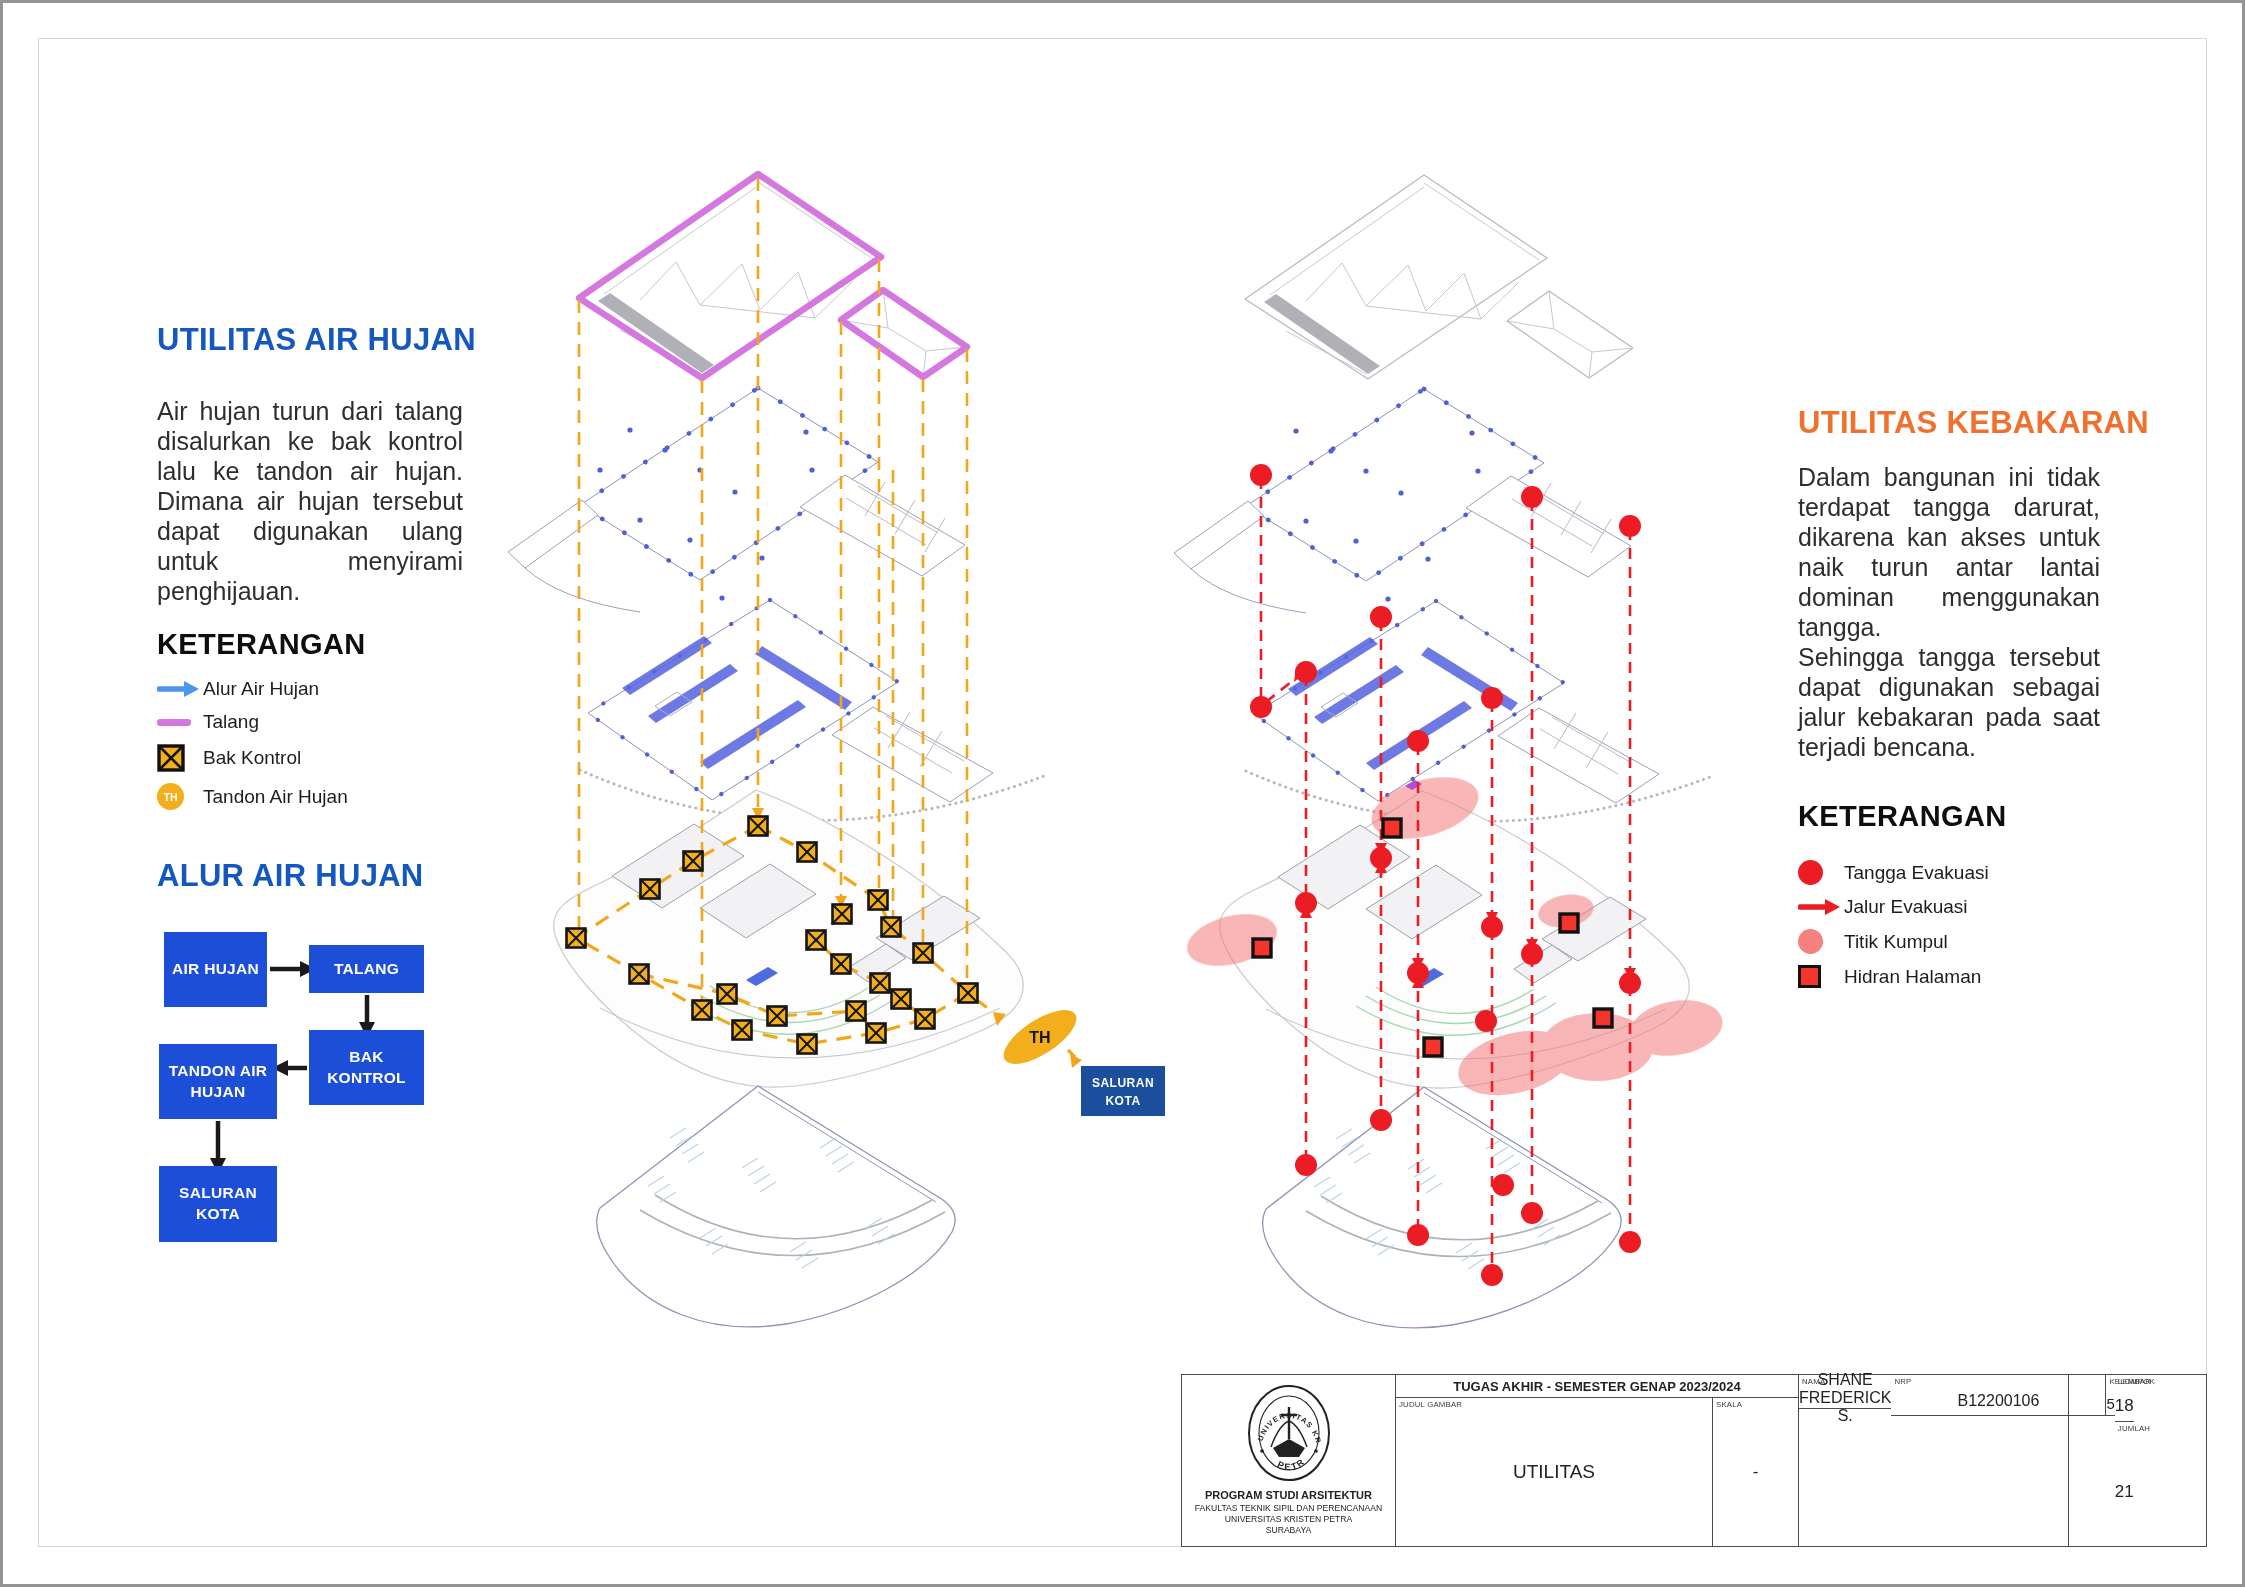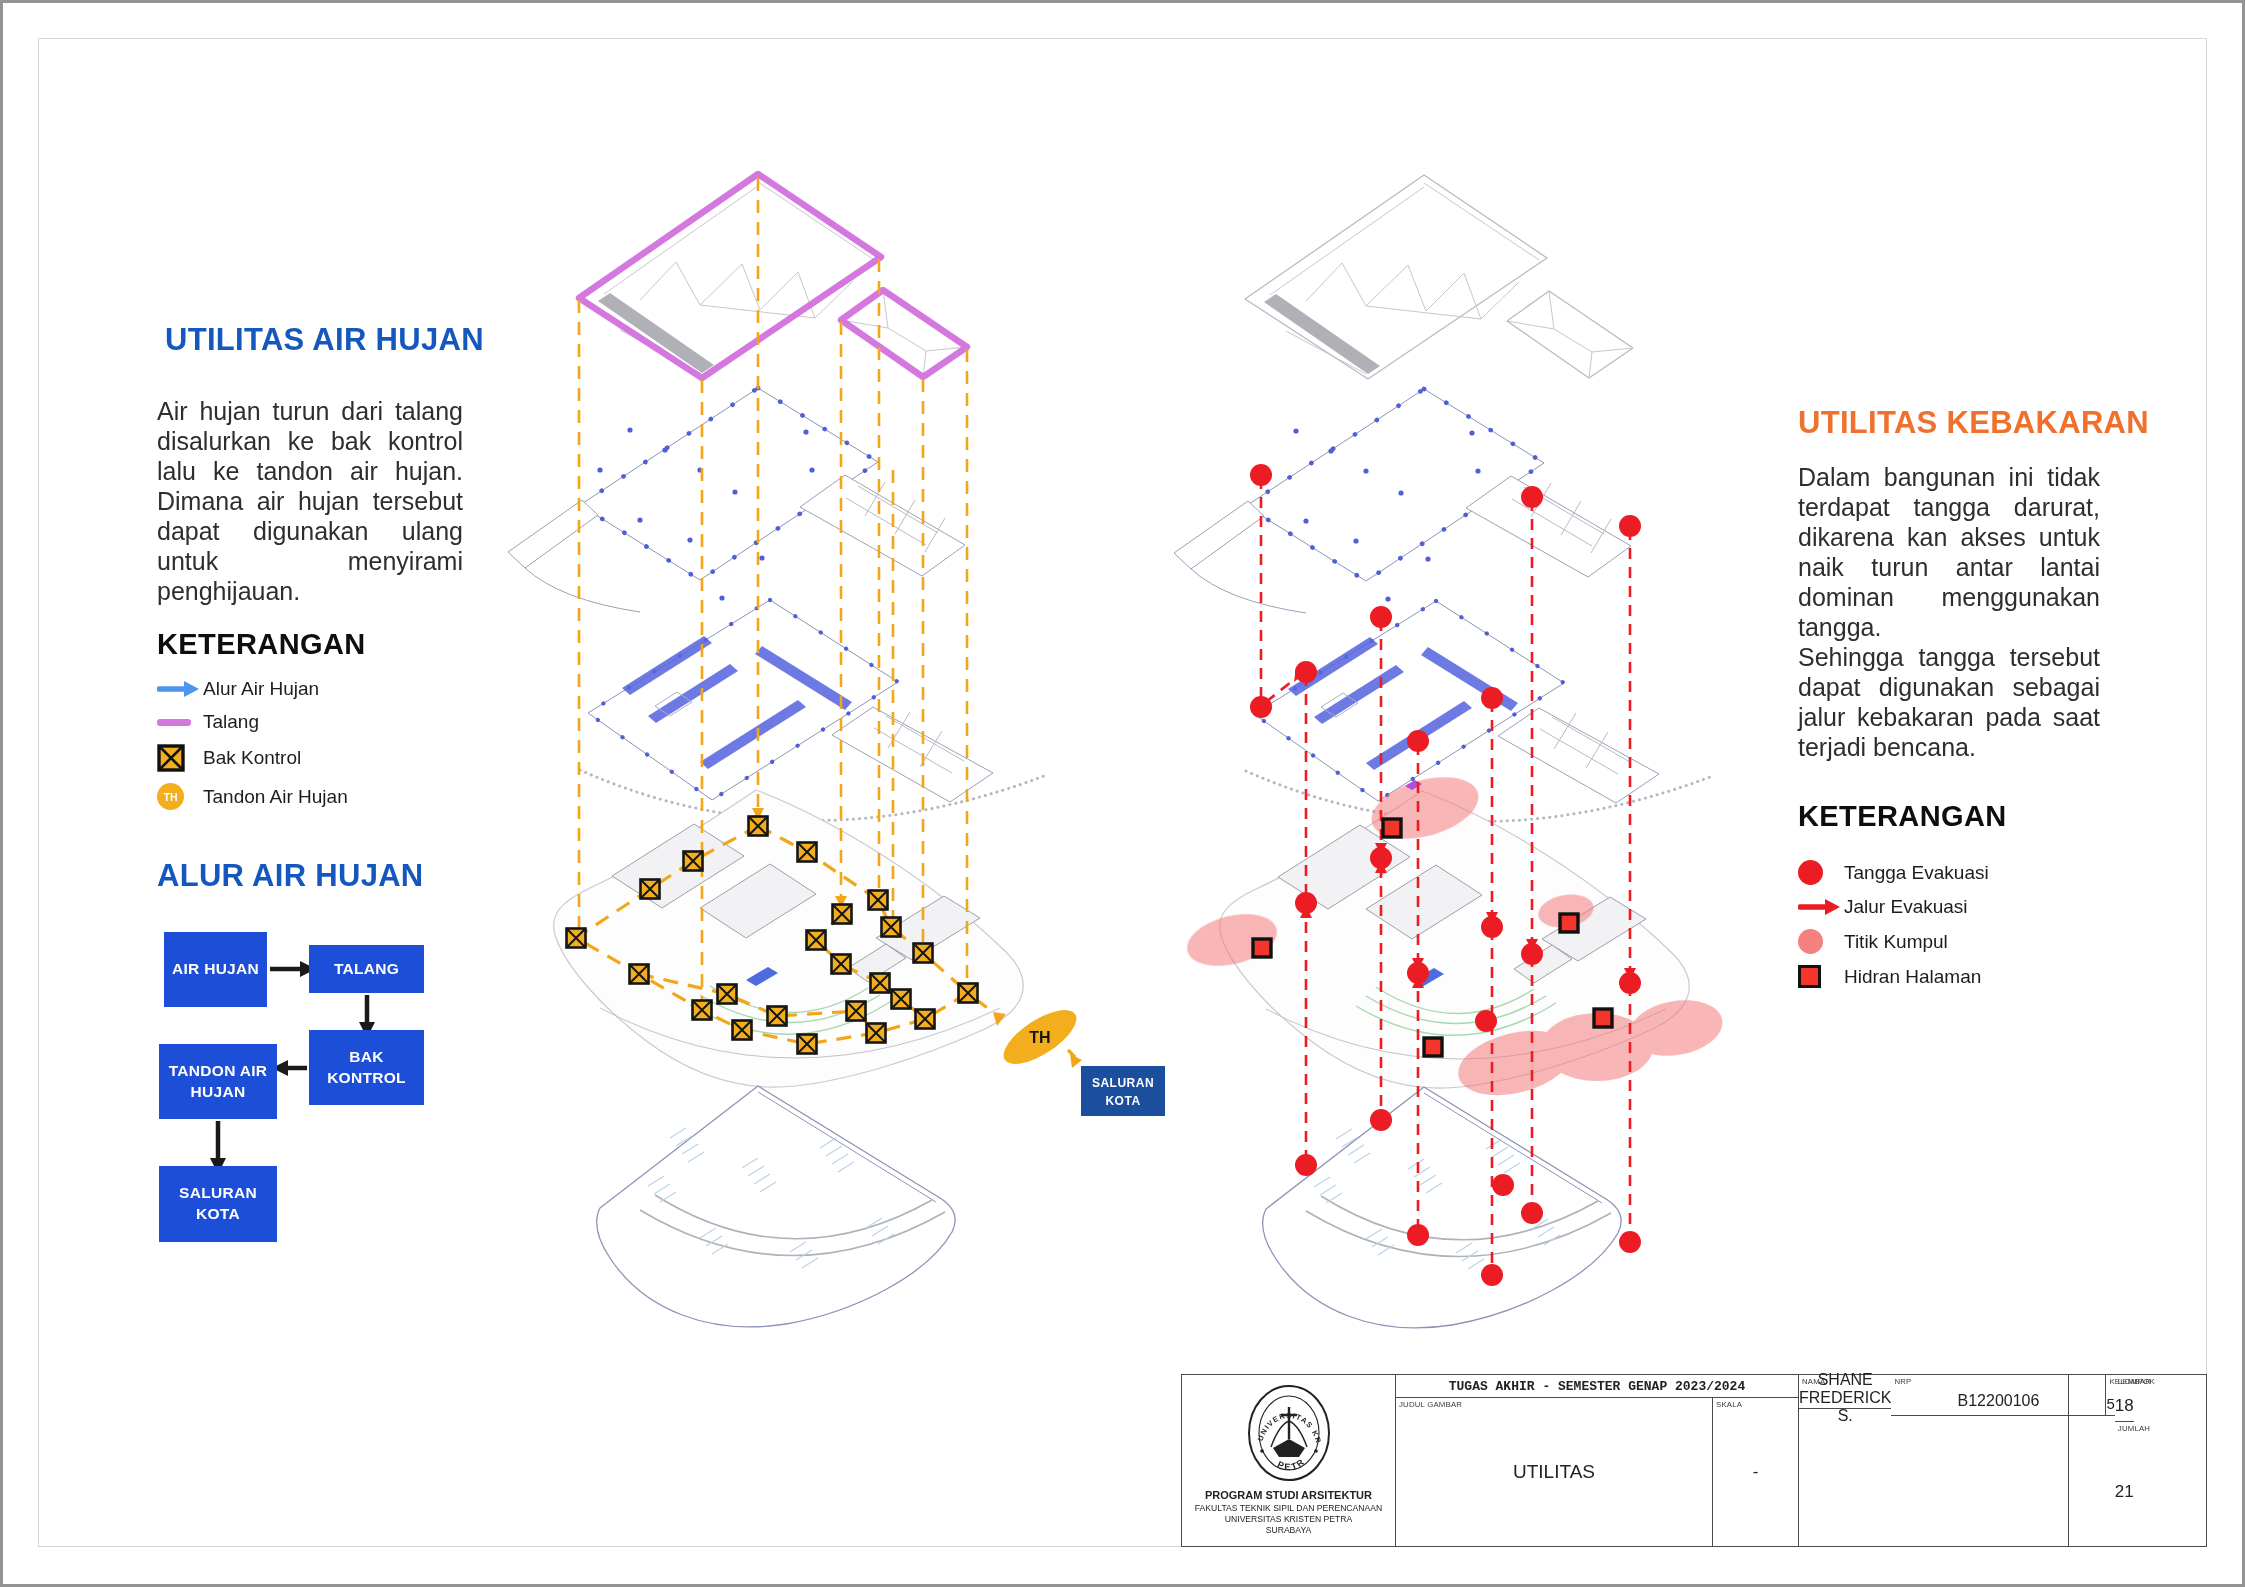--- a/index.html
+++ b/index.html
@@ -267,21 +267,21 @@
         <polygon points="300,961 316,969 300,977" stroke="none"></polygon>
       <path d="M 367,995 V 1022"></path>
         <polygon points="359,1022 367,1038 375,1022" stroke="none"></polygon>
       <path d="M 307,1068 H 288"></path>
         <polygon points="288,1060 272,1068 288,1076" stroke="none"></polygon>
       <path d="M 218,1121 V 1158"></path>
         <polygon points="210,1158 218,1174 226,1158" stroke="none"></polygon>
     </g>
   </svg>
 
-  <div class="abs h-blue" style="left:165px;top:322px;">UTILITAS AIR HUJAN</div>
+  <div class="abs h-blue" style="left:157px;top:322px;">UTILITAS AIR HUJAN</div>
   <div class="abs para" style="left:157px;top:396px;width:306px;">Air hujan turun dari talang disalurkan ke bak kontrol lalu ke tandon air hujan. Dimana air hujan tersebut dapat digunakan ulang untuk menyirami penghijauan.</div>
   <div class="abs h-black" style="left:157px;top:628px;">KETERANGAN</div>
 
   <div class="abs" style="left:157px;top:678px;width:320px;">
     <div class="legend-row">
       <span class="legend-ico">
         <svg width="44" height="18" viewBox="0 0 44 18">
             <path d="M2,9 H29" stroke="#4D94EC" stroke-width="5.5" stroke-linecap="round"></path>
             <polygon points="27,1 42,9 27,17" fill="#4D94EC"></polygon>
           </svg>
@@ -377,21 +377,21 @@
       </svg>
       <div style="margin-top:4px;">
         <div class="tb-prog1">PROGRAM STUDI ARSITEKTUR</div>
         <div class="tb-prog2">FAKULTAS TEKNIK SIPIL DAN PERENCANAAN</div>
         <div class="tb-prog2">UNIVERSITAS KRISTEN PETRA</div>
         <div class="tb-prog2">SURABAYA</div>
       </div>
     </div>
 
     <div class="tb-col-mid">
-      <div class="tb-cell ctr" style="height:23px;border-bottom:1.2px solid #4a4a4a;font-size:13px;font-weight:bold;font-family:Liberation Mono, monospace;">TUGAS AKHIR - SEMESTER GENAP 2023/2024</div>
+      <div class="tb-cell ctr" style="height:23px;border-bottom:1.2px solid #4a4a4a;font-size:13px;font-weight:bold;">TUGAS AKHIR - SEMESTER GENAP 2023/2024</div>
       <div style="flex:1;display:flex;">
         <div class="tb-cell" style="width:317px;border-right:1.2px solid #4a4a4a;">
           <span class="tb-lbl">JUDUL GAMBAR</span>
           <div class="ctr" style="height:100%;font-size:19px;">UTILITAS</div>
         </div>
         <div class="tb-cell" style="flex:1;">
           <span class="tb-lbl">SKALA</span>
           <div class="ctr" style="height:100%;font-size:17px;">-</div>
         </div>
       </div>

